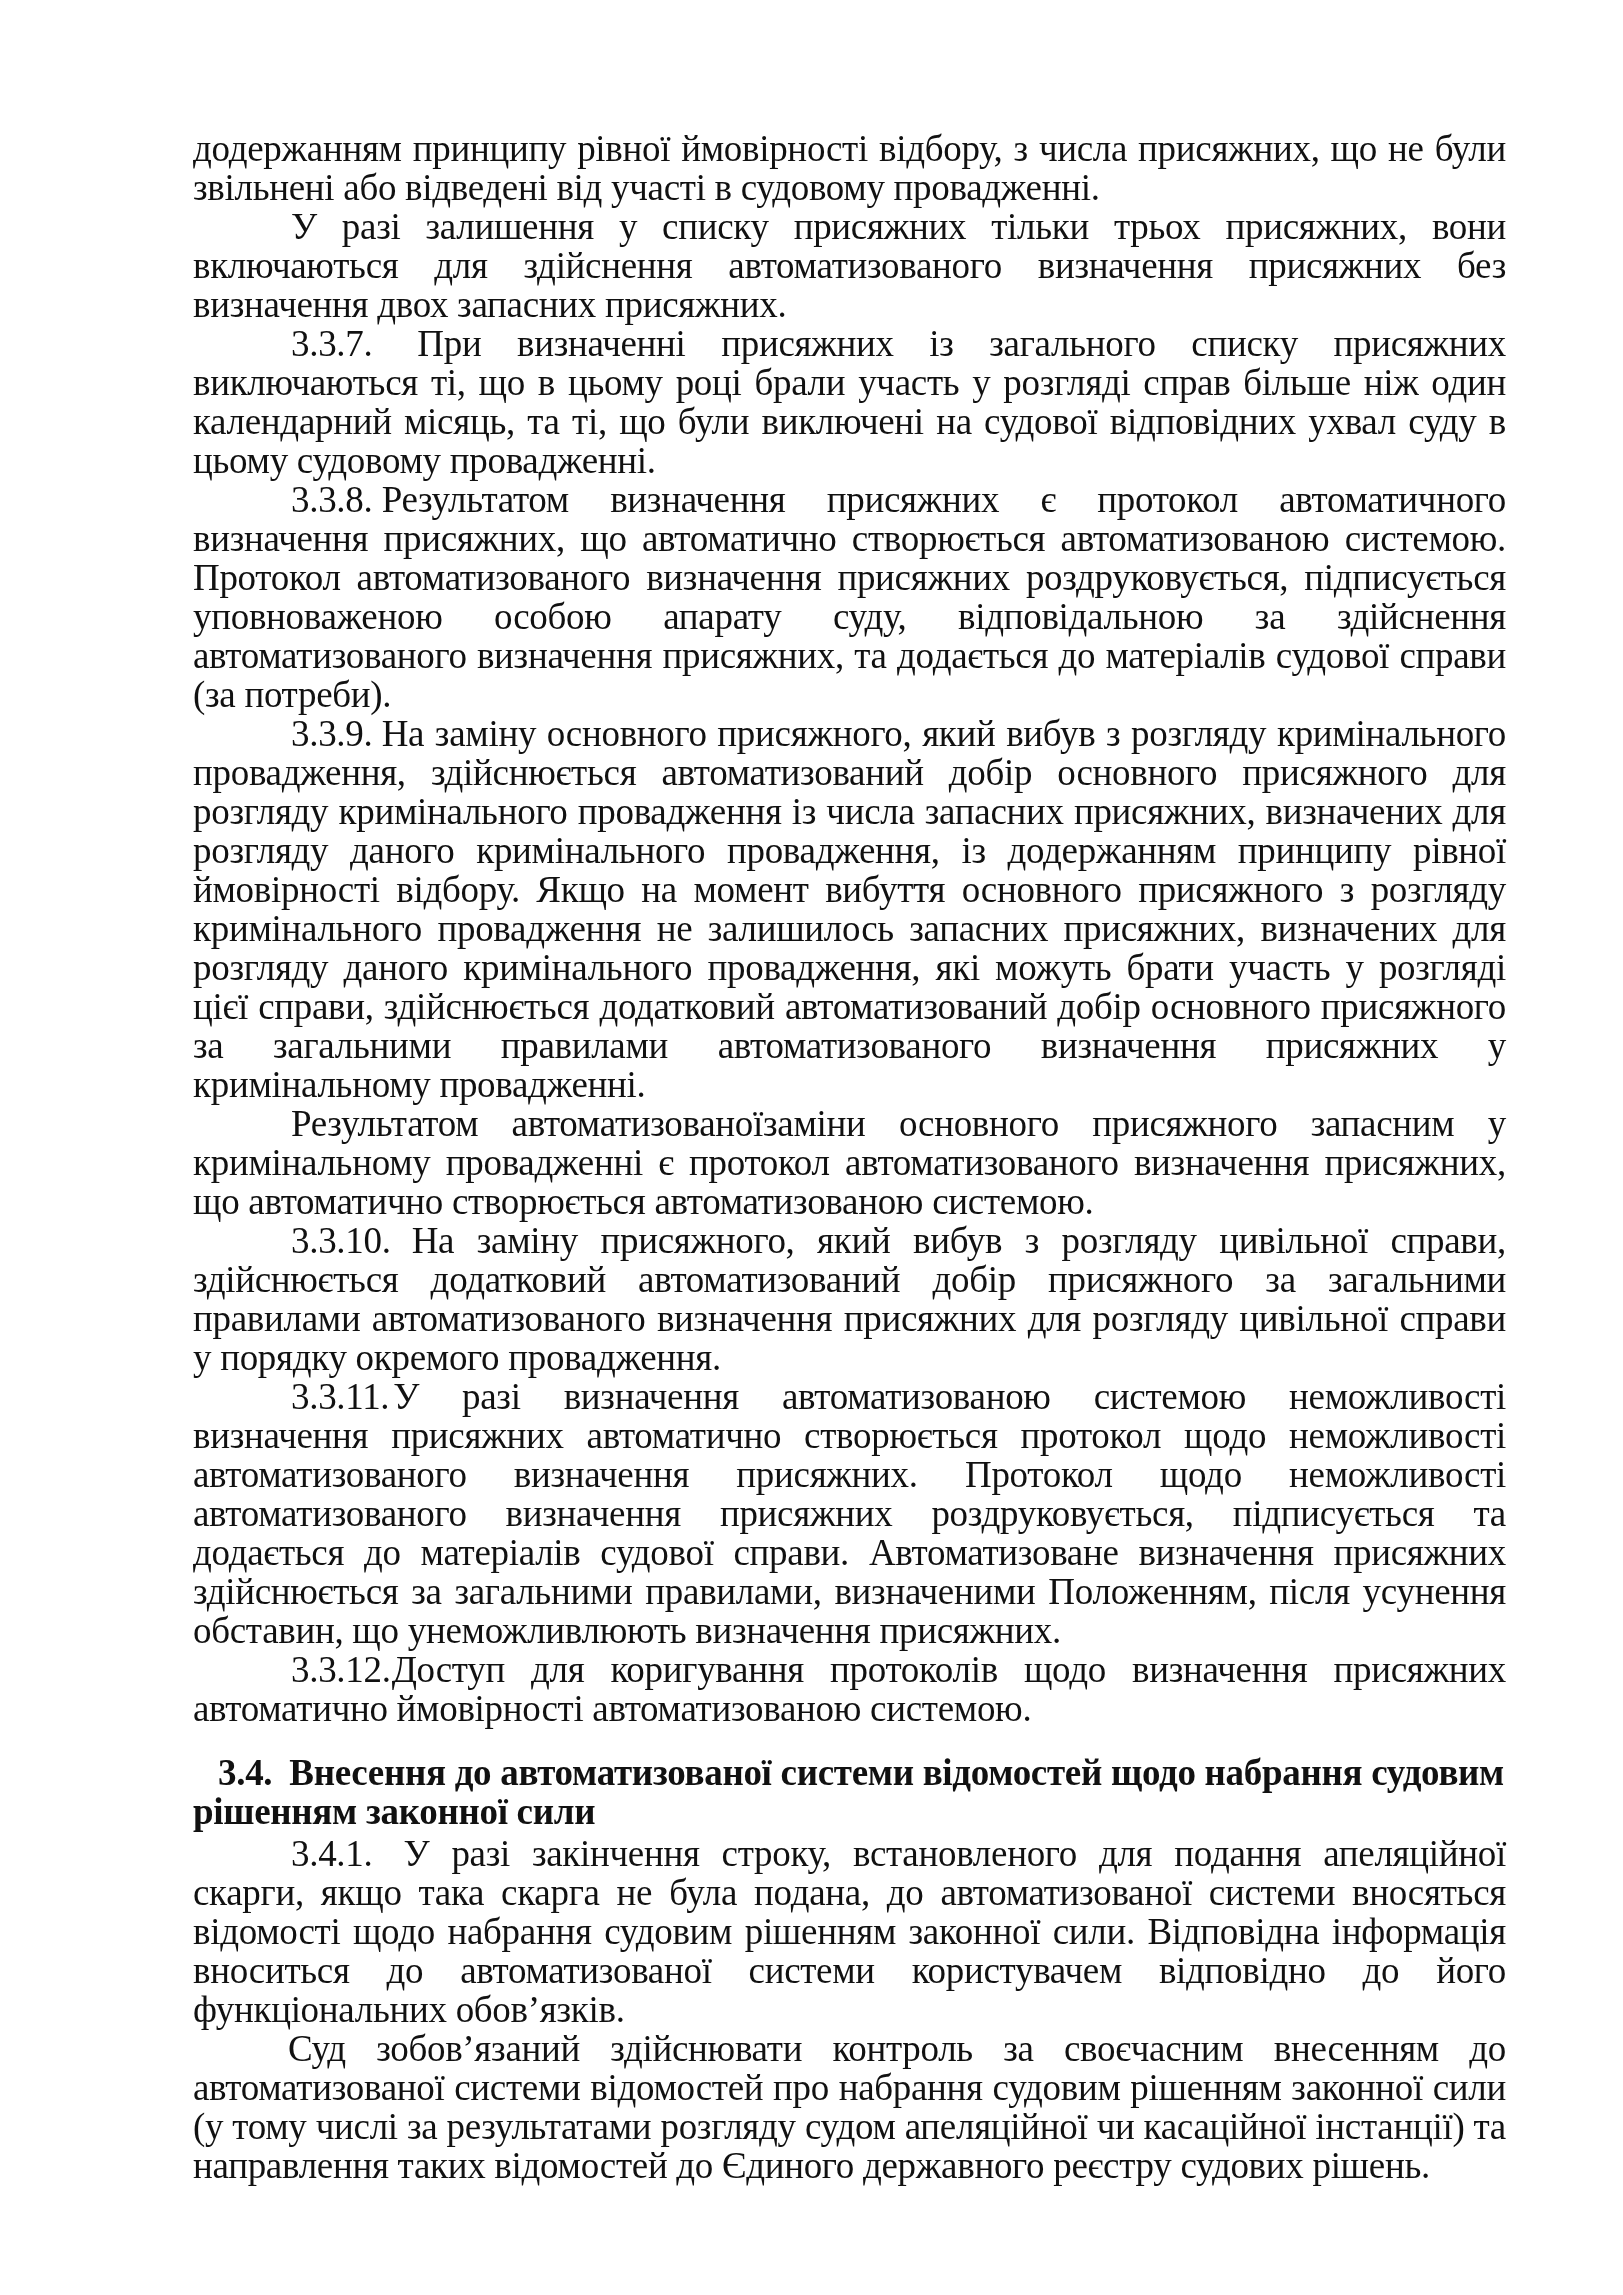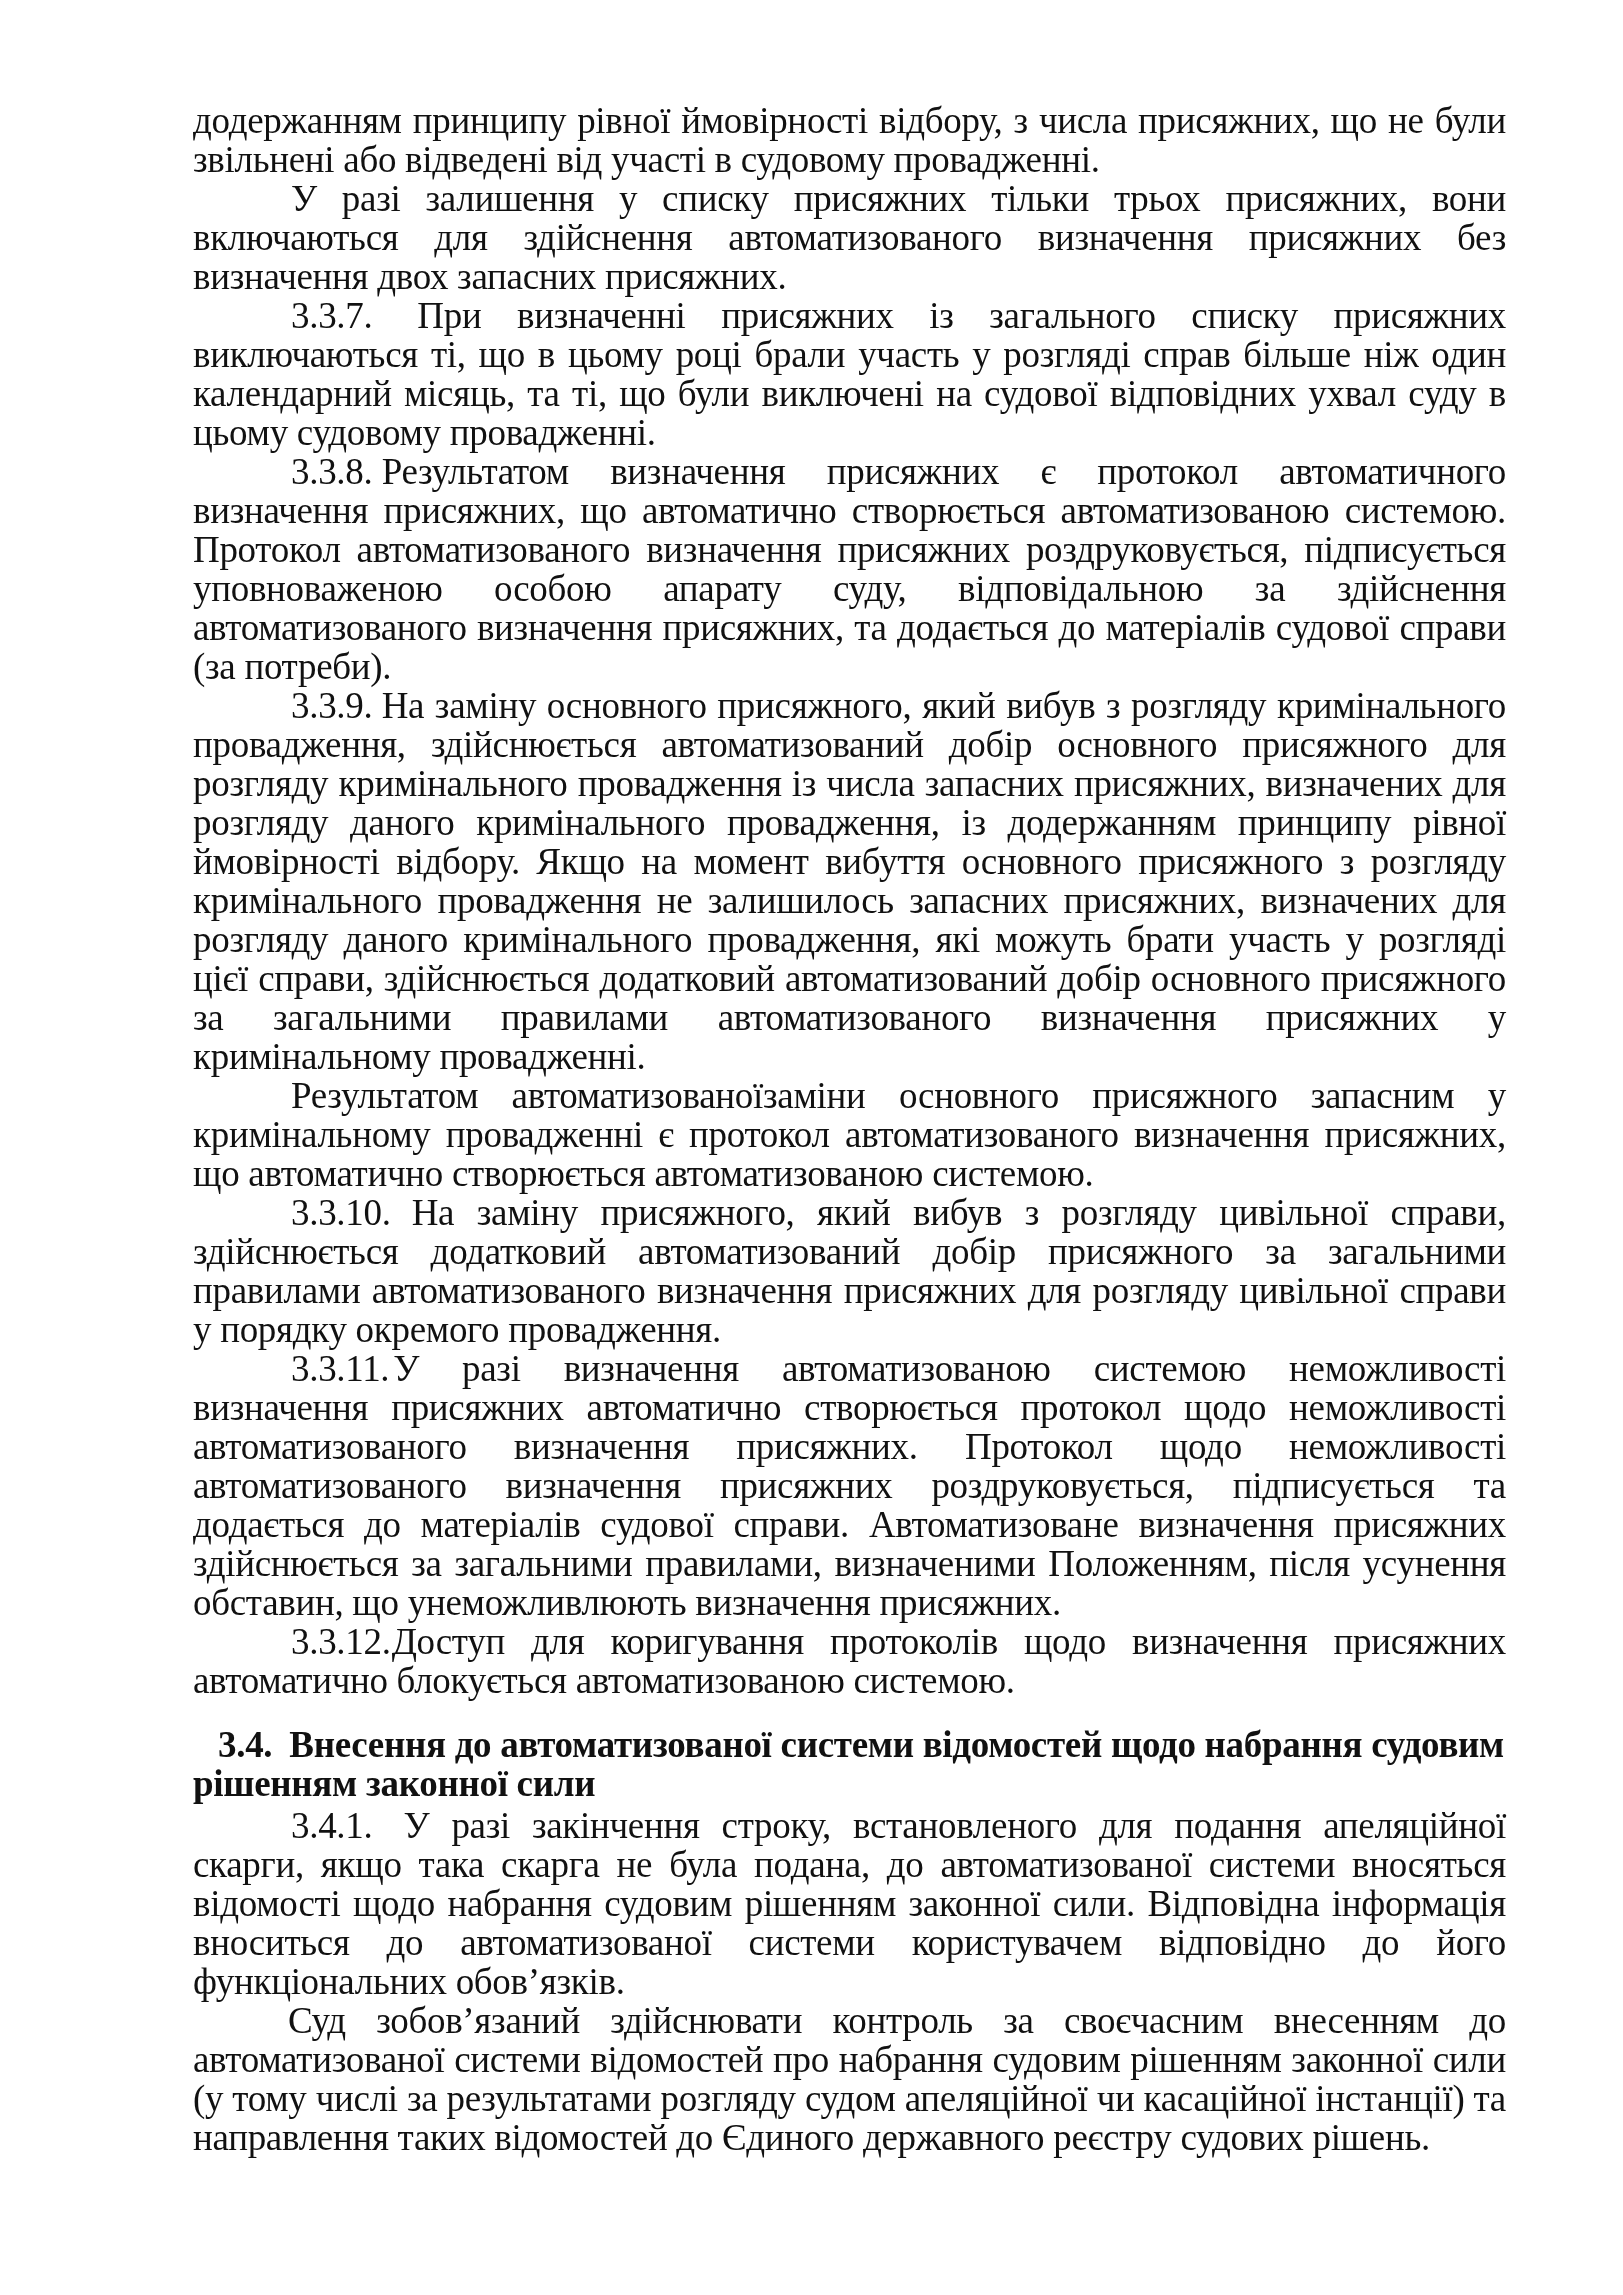--- a/index.html
+++ b/index.html
@@ -11,21 +11,21 @@
     width: 1623px;
     height: 2295px;
     position: relative;
     overflow: hidden;
     color: #111111;
     font-family: "Liberation Serif", "DejaVu Serif", serif;
   }
   .page {
     position: absolute;
     left: 193px;
-    top: 101px;
+    top: 129px;
     width: 1313px;
   }
   .p {
     font-size: 37px;
     line-height: 39px;
     margin: 0;
     text-align: justify;
     letter-spacing: -0.3px;
     word-spacing: 0px;
   }
@@ -91,21 +91,21 @@
 
   <p class="p indent">
     <span class="num" style="margin-right:21px">3.3.10.</span><span>На заміну присяжного, який вибув з розгляду цивільної справи, здійснюється додатковий автоматизований добір присяжного за загальними правилами автоматизованого визначення присяжних для розгляду цивільної справи у порядку окремого провадження.</span>
   </p>
 
   <p class="p indent">
     <span class="num" style="margin-right:3.9px">3.3.11.</span><span>У разі визначення автоматизованою системою неможливості визначення присяжних автоматично створюється протокол щодо неможливості автоматизованого визначення присяжних. Протокол щодо неможливості автоматизованого визначення присяжних роздруковується, підписується та додається до матеріалів судової справи. Автоматизоване визначення присяжних здійснюється за загальними правилами, визначеними Положенням, після усунення обставин, що унеможливлюють визначення присяжних.</span>
   </p>
 
   <p class="p indent">
-    <span class="num" style="margin-right:1px">3.3.12.</span><span>Доступ для коригування протоколів щодо визначення присяжних автоматично блокується автоматизованою системою.</span>
+    <span class="num" style="margin-right:1px">3.3.12.</span><span>Доступ для коригування протоколів щодо визначення присяжних автоматично ймовірності автоматизованою системою.</span>
   </p>
 
   <h2 class="heading">
     <span class="h-line1"><span class="h-num">3.4.</span><span>Внесення до автоматизованої системи відомостей щодо набрання судовим</span></span>
     <span class="h-line2">рішенням законної сили</span>
   </h2>
 
   <p class="p indent">
     <span class="num">3.4.1.</span><span> У разі закінчення строку, встановленого для подання апеляційної скарги, якщо така скарга не була подана, до автоматизованої системи вносяться відомості щодо набрання судовим рішенням законної сили. Відповідна інформація вноситься до автоматизованої системи користувачем відповідно до його функціональних обов’язків.</span>
   </p>

